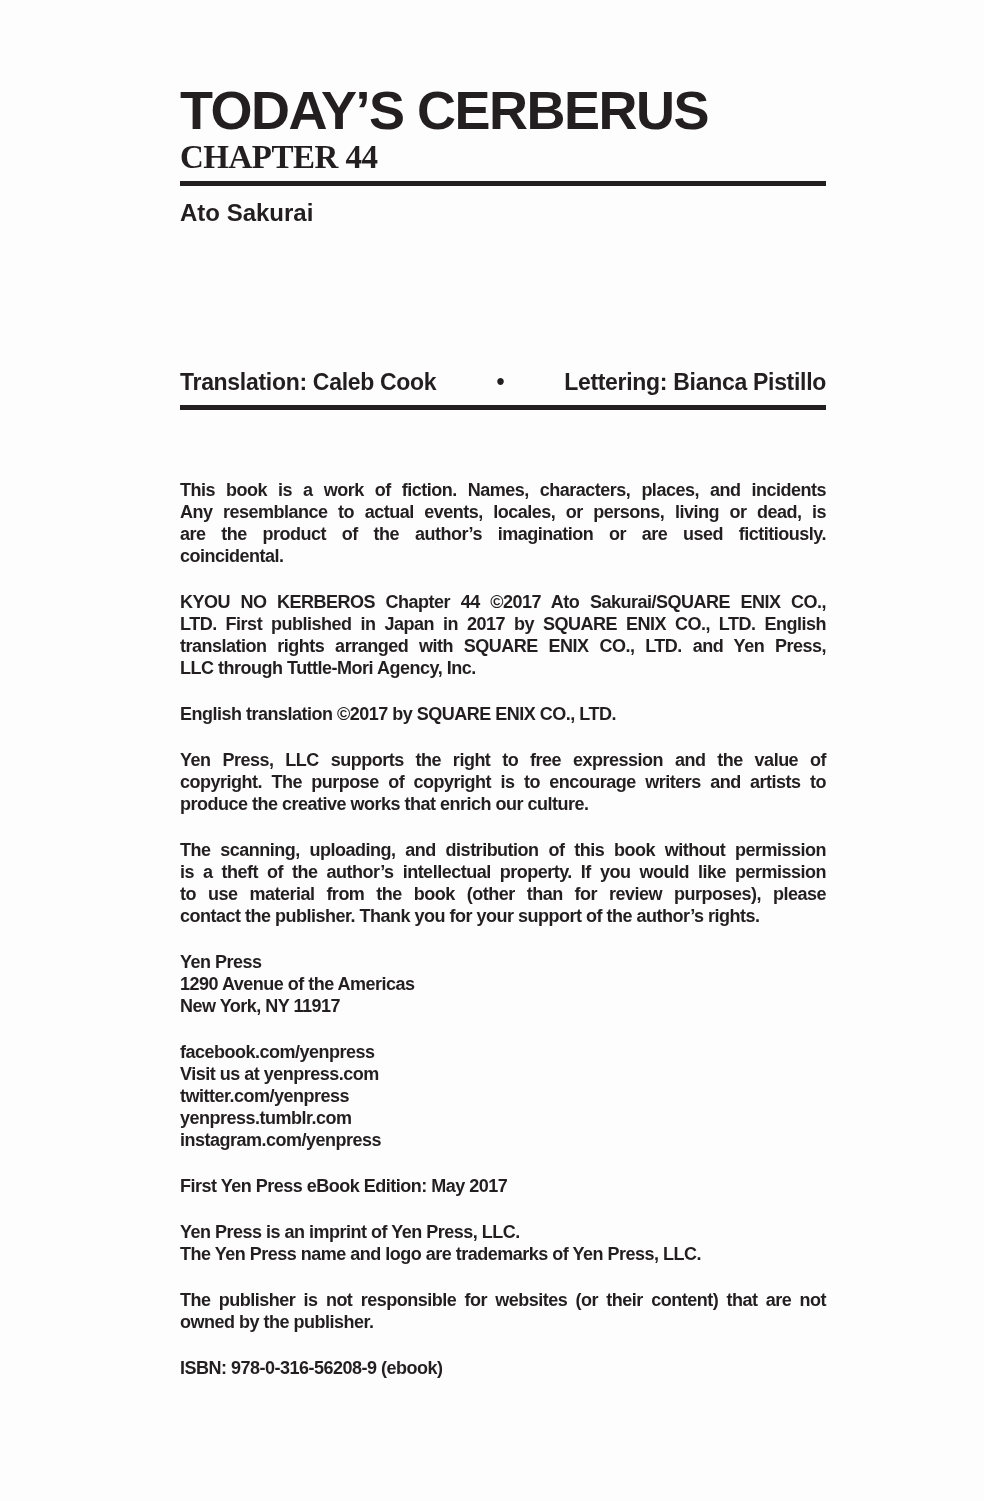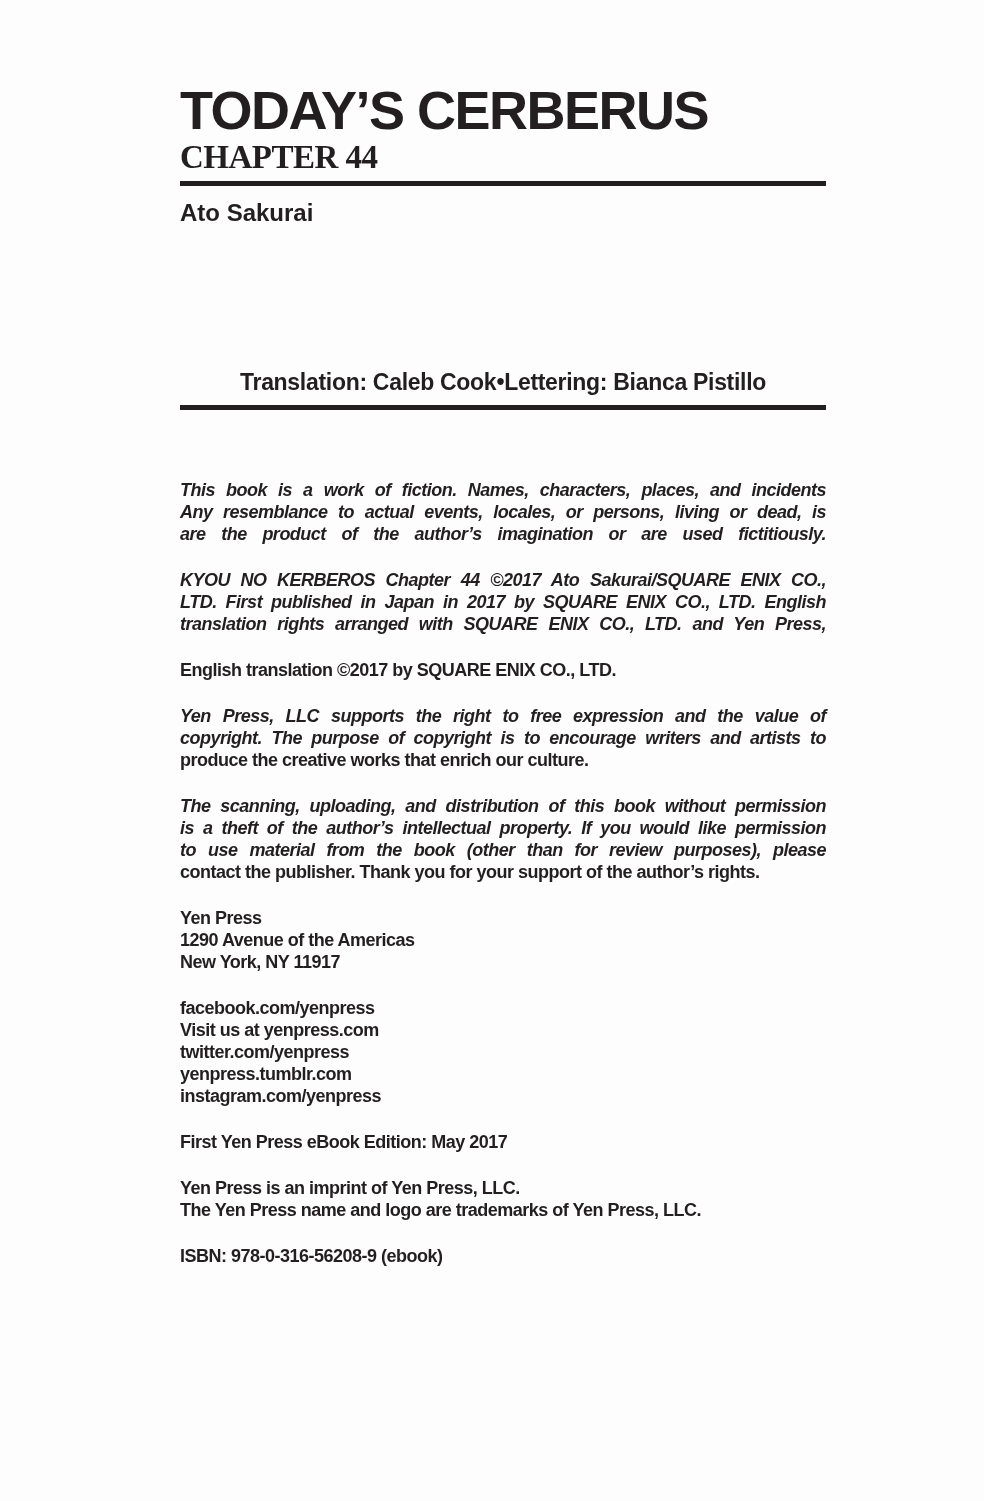--- a/index.html
+++ b/index.html
@@ -44,21 +44,21 @@
   }
   .author {
     margin-top: 15px;
     font-size: 24px;
     line-height: 1;
     text-align: left;
   }
   .credits-row {
     margin-top: 146px;
     display: flex;
-    justify-content: center;
+    justify-content: space-between;
     align-items: baseline;
     font-size: 23px;
     line-height: 1;
     letter-spacing: -0.3px;
   }
   .rule2 {
     margin-top: 11px;
     height: 5px;
     background: #231f20;
   }
@@ -71,21 +71,20 @@
   .block {
     margin-bottom: 24px;
   }
   .line {
     min-height: 22px;
     white-space: nowrap;
   }
   .jline {
     text-align: justify;
     text-align-last: justify;
-    font-style: italic;
   }
 </style>
 </head>
 <body>
 
 <div class="page">
   <div class="content">
 
     <div class="title">TODAY’S CERBERUS</div>
 
@@ -101,25 +100,27 @@
       <span>Lettering: Bianca Pistillo</span>
     </div>
 
     <div class="rule rule2"></div>
 
     <div class="copy">
         <div class="block">
           <div class="line jline">This book is a work of fiction. Names, characters, places, and incidents</div>
           <div class="line jline">Any resemblance to actual events, locales, or persons, living or dead, is</div>
           <div class="line jline">are the product of the author’s imagination or are used fictitiously.</div>
+          <div class="line">coincidental.</div>
         </div>
         <div class="block">
           <div class="line jline">KYOU NO KERBEROS Chapter 44 ©2017 Ato Sakurai/SQUARE ENIX CO.,</div>
           <div class="line jline">LTD. First published in Japan in 2017 by SQUARE ENIX CO., LTD. English</div>
           <div class="line jline">translation rights arranged with SQUARE ENIX CO., LTD. and Yen Press,</div>
+          <div class="line">LLC through Tuttle-Mori Agency, Inc.</div>
         </div>
         <div class="block">
           <div class="line">English translation ©2017 by SQUARE ENIX CO., LTD.</div>
         </div>
         <div class="block">
           <div class="line jline">Yen Press, LLC supports the right to free expression and the value of</div>
           <div class="line jline">copyright. The purpose of copyright is to encourage writers and artists to</div>
           <div class="line">produce the creative works that enrich our culture.</div>
         </div>
         <div class="block">
@@ -141,18 +142,22 @@
           <div class="line">instagram.com/yenpress</div>
         </div>
         <div class="block">
           <div class="line">First Yen Press eBook Edition: May 2017</div>
         </div>
         <div class="block">
           <div class="line">Yen Press is an imprint of Yen Press, LLC.</div>
           <div class="line">The Yen Press name and logo are trademarks of Yen Press, LLC.</div>
         </div>
         <div class="block">
+          <div class="line jline">The publisher is not responsible for websites (or their content) that are not</div>
+          <div class="line">owned by the publisher.</div>
+        </div>
+        <div class="block">
           <div class="line">ISBN: 978-0-316-56208-9 (ebook)</div>
         </div>
       </div>
 
   </div>
 </div>
 
 </body></html>

